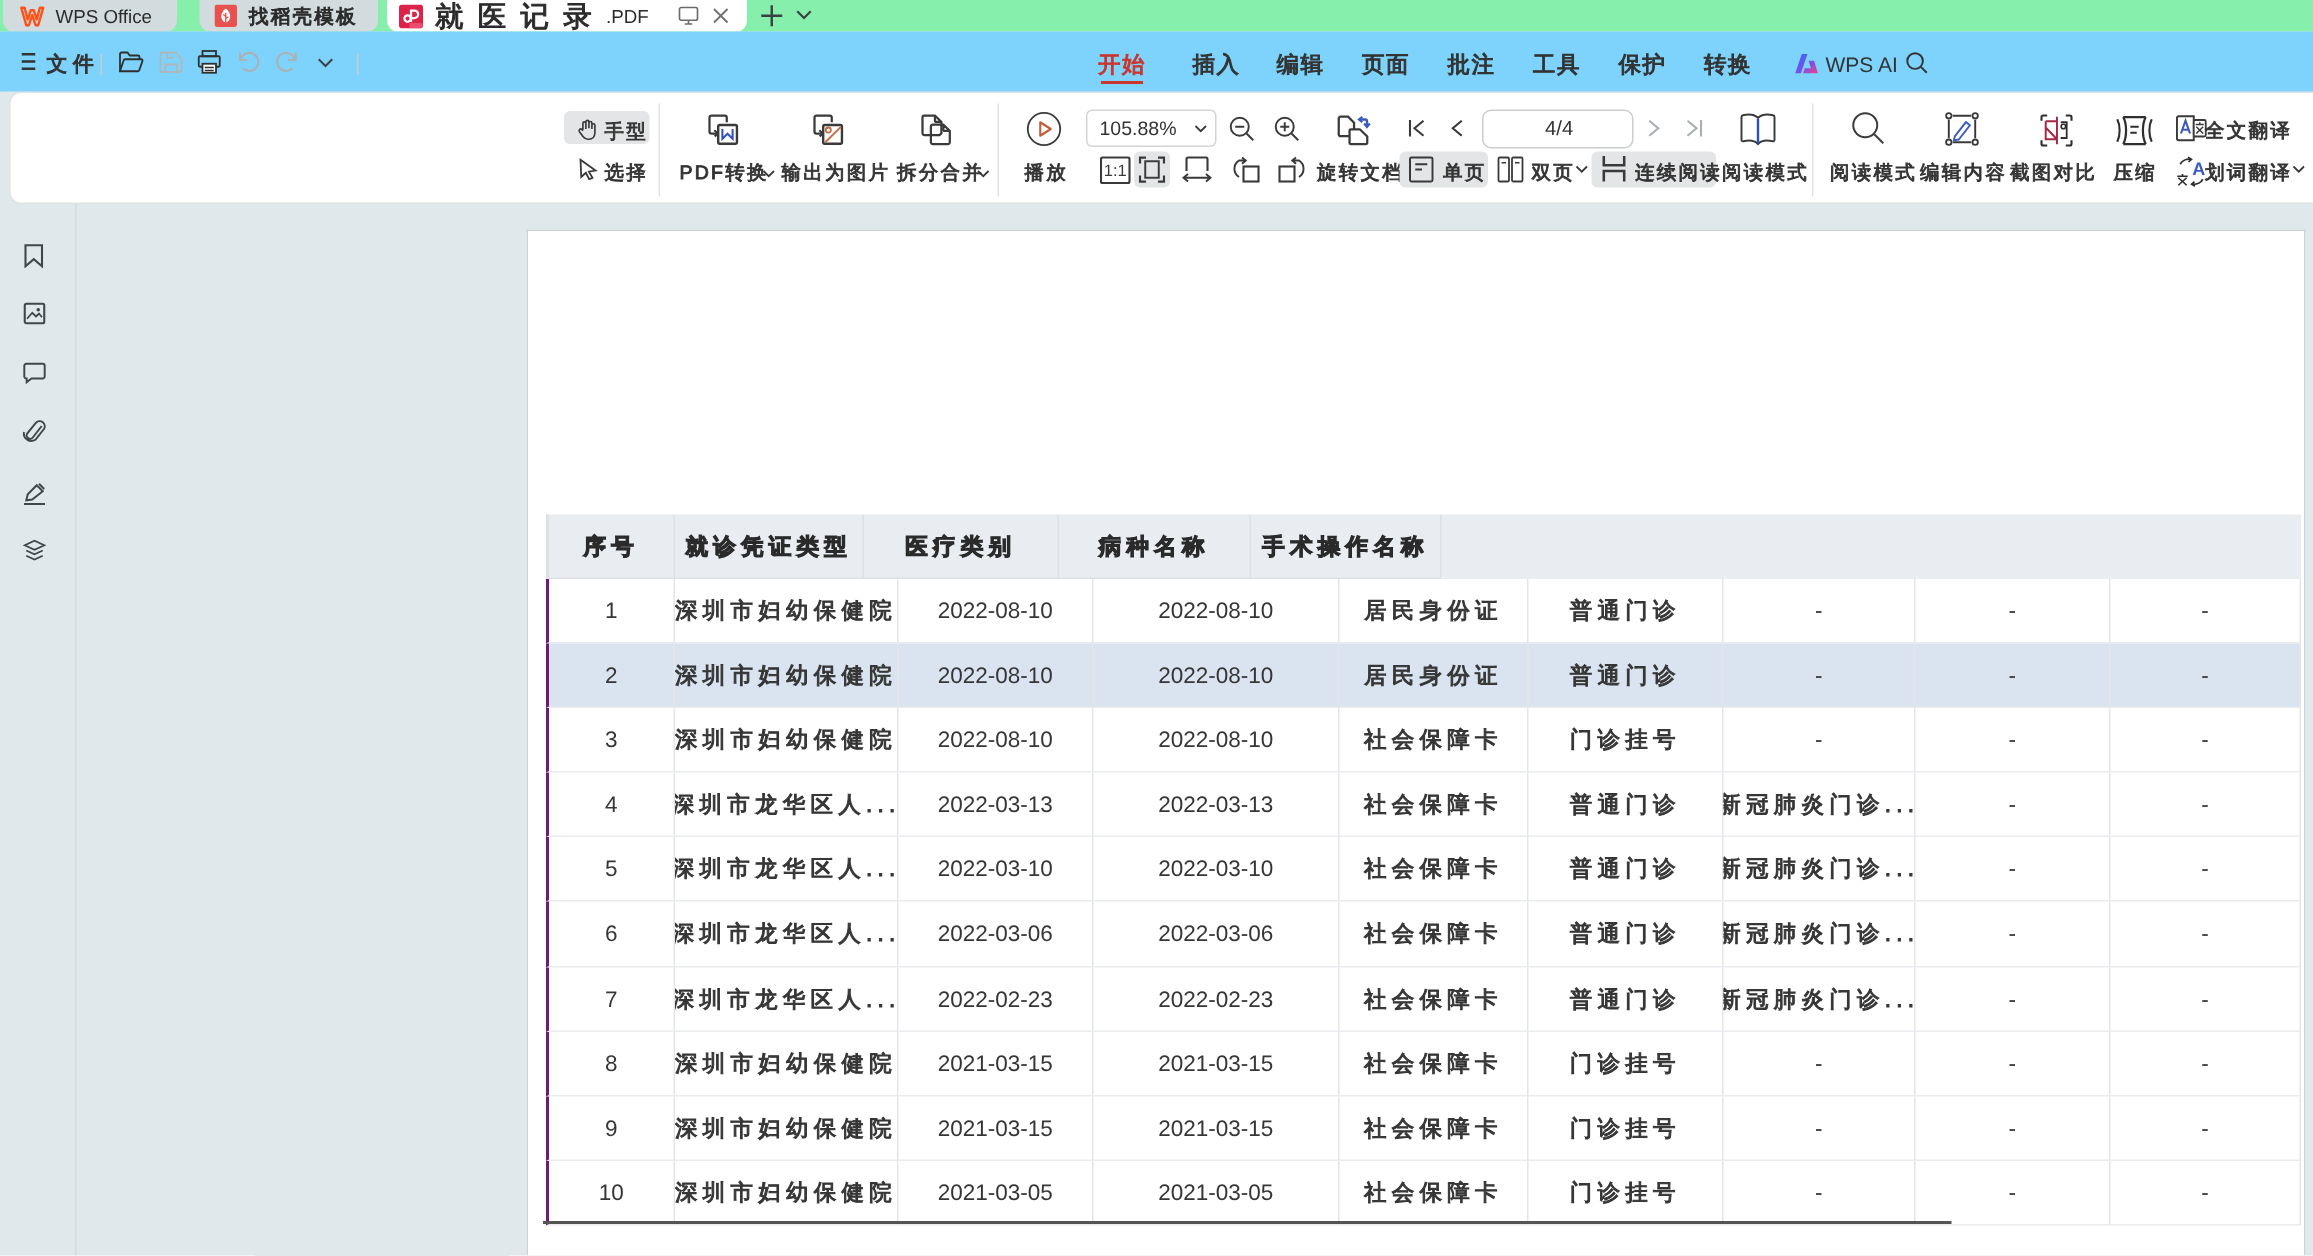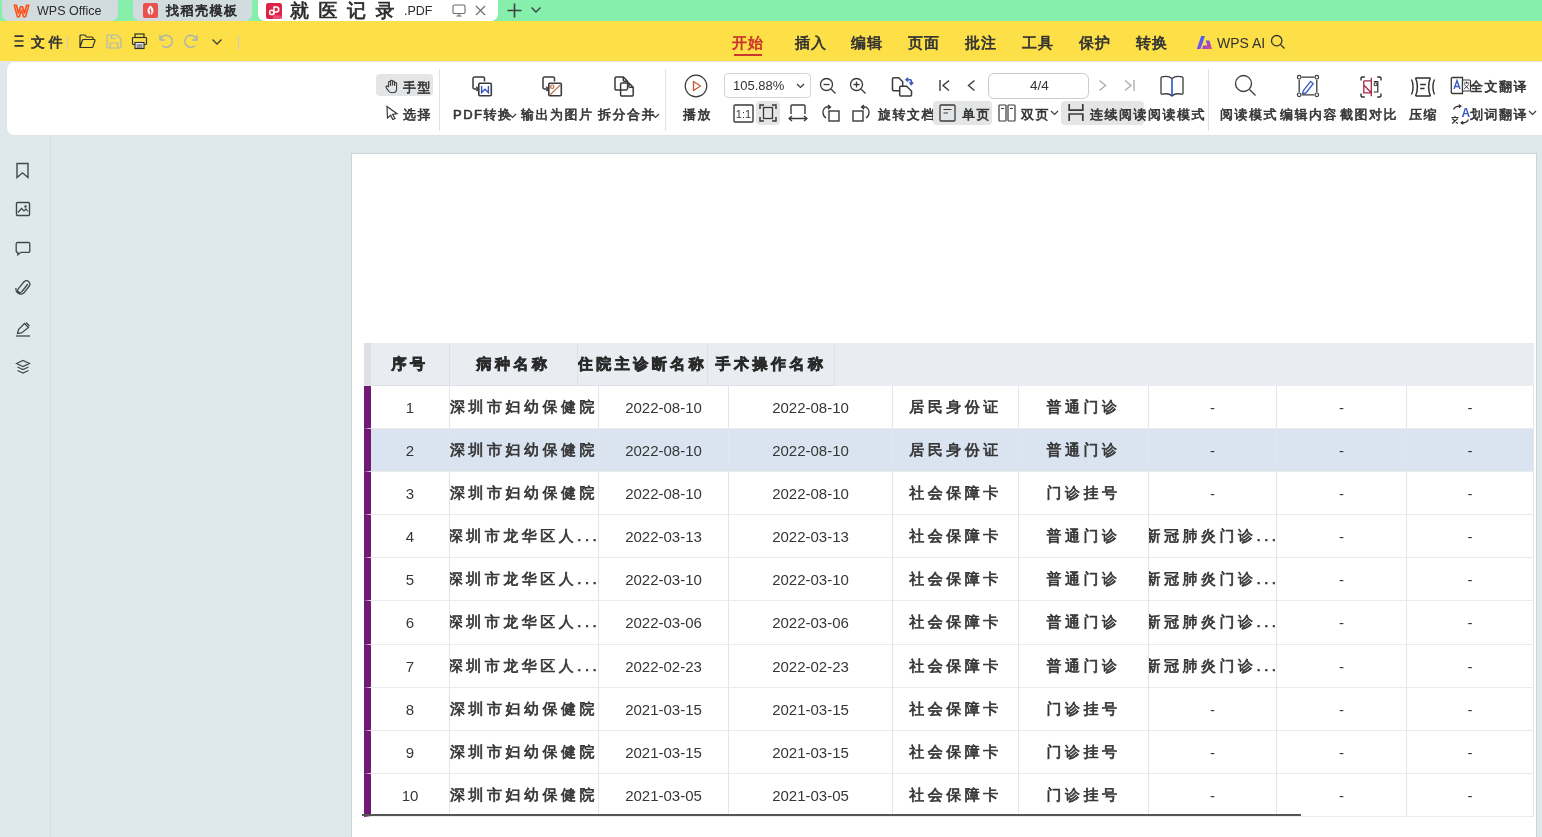--- a/index.html
+++ b/index.html
@@ -4,36 +4,36 @@
 *{margin:0;padding:0;box-sizing:border-box}
 html,body{width:1542px;height:837px;overflow:hidden}
 body{font-family:"Liberation Sans",sans-serif;background:#dfe9eb;position:relative;color:#333}
 .abs{position:absolute}
 svg{display:block}
 
 #tabbar{position:absolute;left:0;top:0;width:1542px;height:21px;background:#86efac}
 .tab{position:absolute;top:0;height:21px;border-radius:0 0 7px 7px;background:#d2dcde;display:flex;align-items:center;font-size:12.5px;color:#2b2b2b}
 #tab3{background:#fff}
 
-#menubar{position:absolute;left:0;top:21px;width:1542px;height:40px;background:#fde047}
+#menubar{position:absolute;left:0;top:21px;width:1542px;height:40px;background:#7dd3fc}
 .mitem{position:absolute;top:13px;font-size:15px;color:#333;letter-spacing:1px;white-space:nowrap;-webkit-text-stroke:0.7px currentColor}
 
 #ribbon{position:absolute;left:6px;top:61px;width:1542px;height:75px;background:#fff;border:1px solid #e2e2e2;border-radius:8px 0 0 8px;border-right:none}
 .vdiv{position:absolute;width:1px;background:#e3e3e3;top:7px;height:62px}
 .hl{background:#e4e5e6;border-radius:4px}
 .lbl{position:absolute;font-size:13px;color:#333;white-space:nowrap;letter-spacing:1.5px;-webkit-text-stroke:0.6px currentColor}
 .lat{letter-spacing:0;-webkit-text-stroke:0 transparent}
 
 #sideline{position:absolute;left:50px;top:136px;width:1px;height:701px;background:#d3dcde}
 
 #page{position:absolute;left:351px;top:153px;width:1186px;height:684px;background:#fff;border:1px solid #ccd4d7;border-bottom:none}
 
 .trow{position:absolute;left:364px;width:1170px;display:flex;font-size:15px;color:#363636}
 .trow>div{border-right:1px solid #e3e6e9;border-bottom:1px solid #e9ebed;display:flex;align-items:center;justify-content:center;white-space:nowrap;overflow:hidden}
-.trow>div:first-child{border-left:7px solid #701a75}
+.trow>div:first-child{border-left:2px solid #701a75}
 .c0{width:86px}.c1{width:149px}.c2{width:130px}.c3{width:164px}.c4{width:126px}.c5{width:130px}.c6{width:128px}.c7{width:130px}.c8{width:127px}
 .cjk{letter-spacing:3.5px;-webkit-text-stroke:0.7px currentColor}
 #thead{top:343px;height:43px;background:#e9edf1;font-weight:bold;color:#2a2a2a}
 #thead>div{border-color:#dde1e6}
 .blue{background:#d9e4f0}
 </style></head>
 <body>
 <div id="tabbar">
   <div class="tab" style="left:2px;width:116px">
     <svg style="margin-left:11px" width="17" height="14" viewBox="0 0 17 14">
@@ -325,26 +325,29 @@
       <path d="M1.5 4.5 L8 1.5 L14.5 4.5 L8 7.5 Z M2.5 8 L8 10.5 L13.5 8 M2.5 11.5 L8 14 L13.5 11.5" fill="none" stroke="#40474a" stroke-width="1.2"></path>
     </svg>
 </div>
 <div id="sideline"></div>
 <div id="page"></div>
 <div id="tablewrap">
 <div class="trow" id="thead">
 <div class="c0">
         <span class="cjk">序号</span>
       </div>
+<div class="c4">
+        <span class="cjk">就诊凭证类型</span>
+      </div>
+<div class="c5">
+        <span class="cjk">医疗类别</span>
+      </div>
 <div class="c6">
         <span class="cjk">病种名称</span>
       </div>
-<div class="c7">
-        <span class="cjk">住院主诊断名称</span>
-      </div>
 <div class="c8">
         <span class="cjk">手术操作名称</span>
       </div>
 </div>
 <div class="trow " style="top:386px;height:43px">
 <div class="c0">1</div>
 <div class="c1">
         <span class="cjk">深圳市妇幼保健院</span>
       </div>
 <div class="c2">2022-08-10</div>

